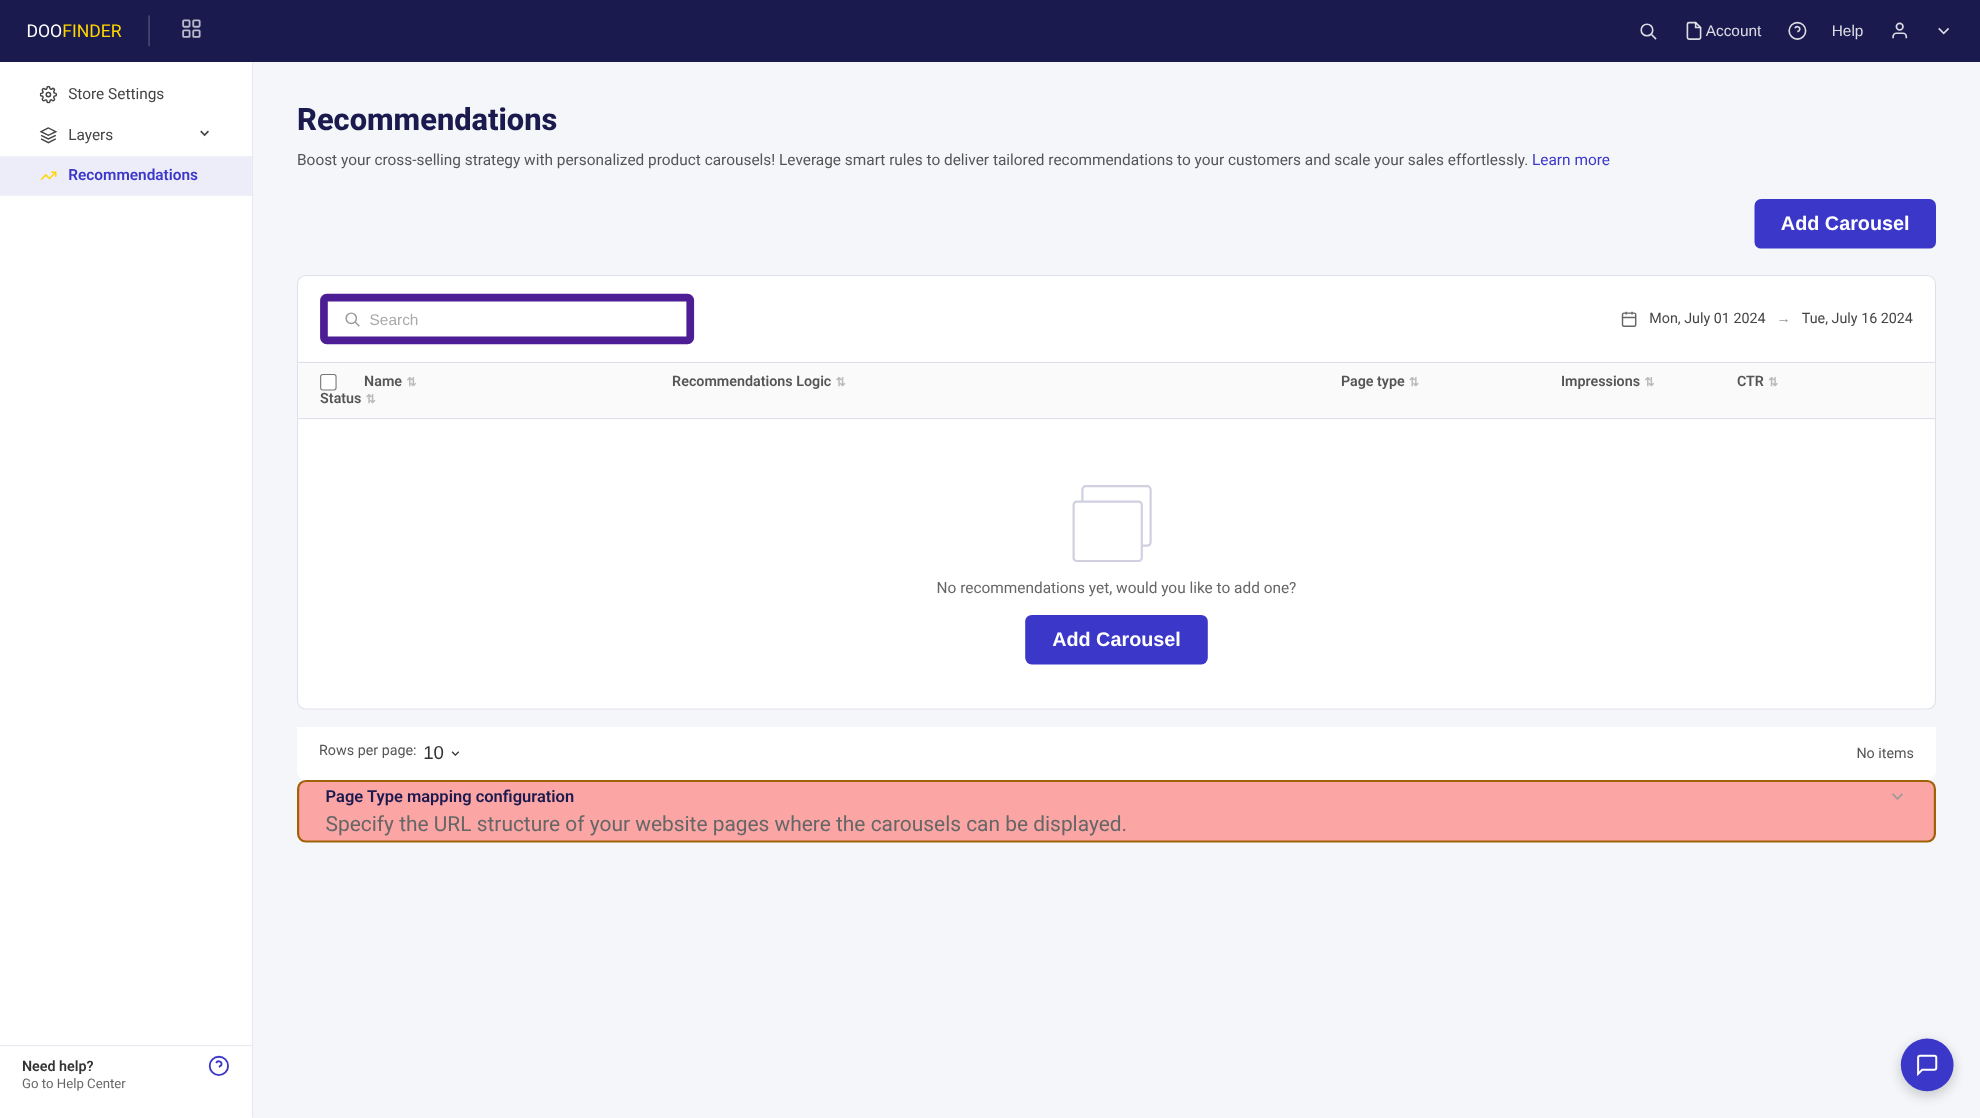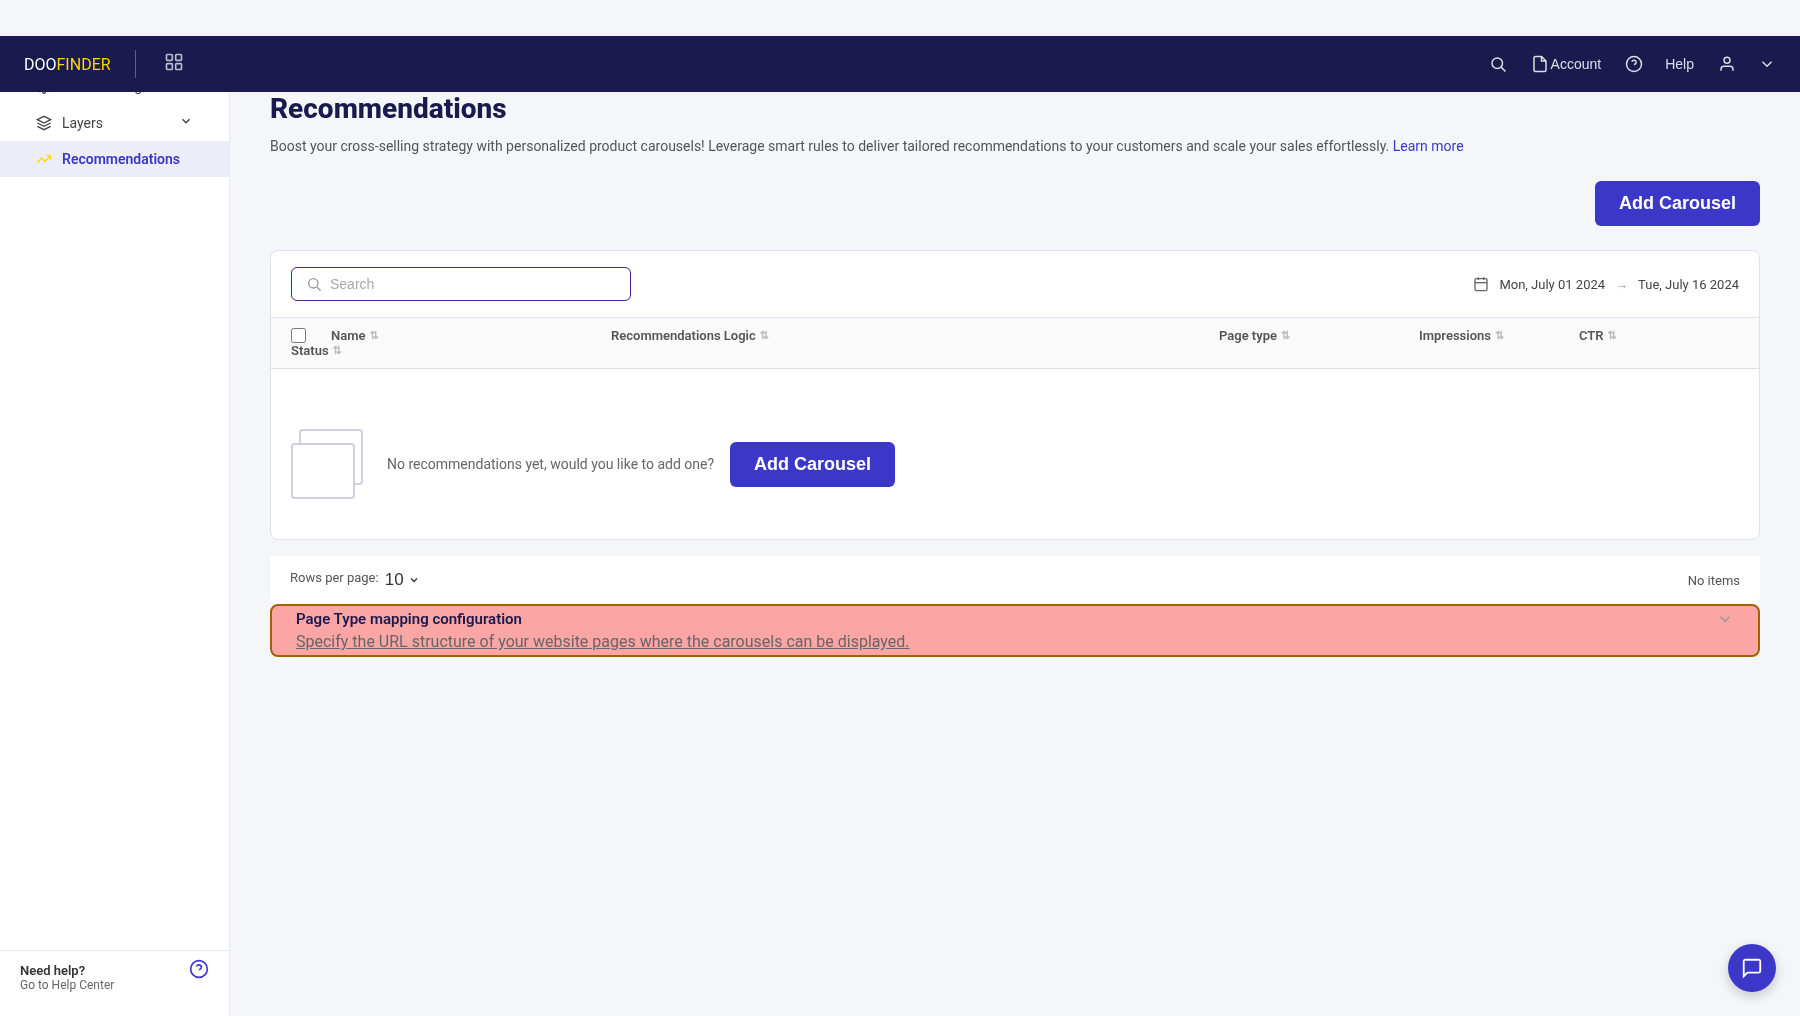--- a/index.html
+++ b/index.html
@@ -7,21 +7,20 @@
 
     
     .topnav {
       background: #1a1a4e;
       height: 56px;
       display: flex;
       padding: 0 24px;
       position: fixed;
       top: 0; left: 0; right: 0;
       z-index: 100;
-      margin-top: 36px;
     }
     .topnav-logo {
       display: flex;
       align-items: center;
       gap: 16px;
     }
     .logo-doo { color: #fff; }
     .logo-finder { color: #ffd600; }
     .logo-divider {
       width: 1px;
@@ -147,21 +146,21 @@
       display: flex;
       align-items: center;
       justify-content: space-between;
       padding: 16px 20px;
       border-bottom: 1px solid #e0e0ec;
     }
 
     .search-wrap {
       display: flex;
       align-items: center;
-      border: 1px solid #4c1d95;
+      border: 7px solid #4c1d95;
       border-radius: 6px;
       padding: 8px 14px;
       gap: 8px;
       width: 340px;
       background: #fff;
     }
     .search-wrap svg { width: 16px; height: 16px; color: #999; flex-shrink: 0; }
     .search-input {
       border: none;
       outline: none;
@@ -196,21 +195,21 @@
       color: #555;
       display: flex;
       align-items: center;
       gap: 4px;
     }
     .sort-icon { color: #bbb; font-size: 11px; }
 
     
     .empty-state {
       display: flex;
-      flex-direction: row;
+      flex-direction: column;
       align-items: center;
       padding: 60px 20px 40px;
       gap: 16px;
     }
     .empty-icon {
       position: relative;
       width: 80px;
       height: 70px;
     }
     .empty-card-back {
@@ -259,21 +258,21 @@
       background: #fca5a5;
       border-radius: 8px;
       border: 2px solid #a16207;
       padding: 4px 24px;
       display: flex;
       align-items: flex-start;
       justify-content: space-between;
       cursor: pointer;
     }
     .mapping-title { font-size: 15px; font-weight: 600; color: #1a1a4e; margin-bottom: 4px; }
-    .mapping-desc { font-size: 16px; color: #666; text-decoration: underline; }
+    .mapping-desc { font-size: 19px; color: #666; }
     .mapping-chevron svg { width: 18px; height: 18px; color: #999; }
 
     
     .chat-bubble {
       position: fixed;
       bottom: 24px;
       right: 24px;
       width: 48px;
       height: 48px;
       background: #3b37c8;

